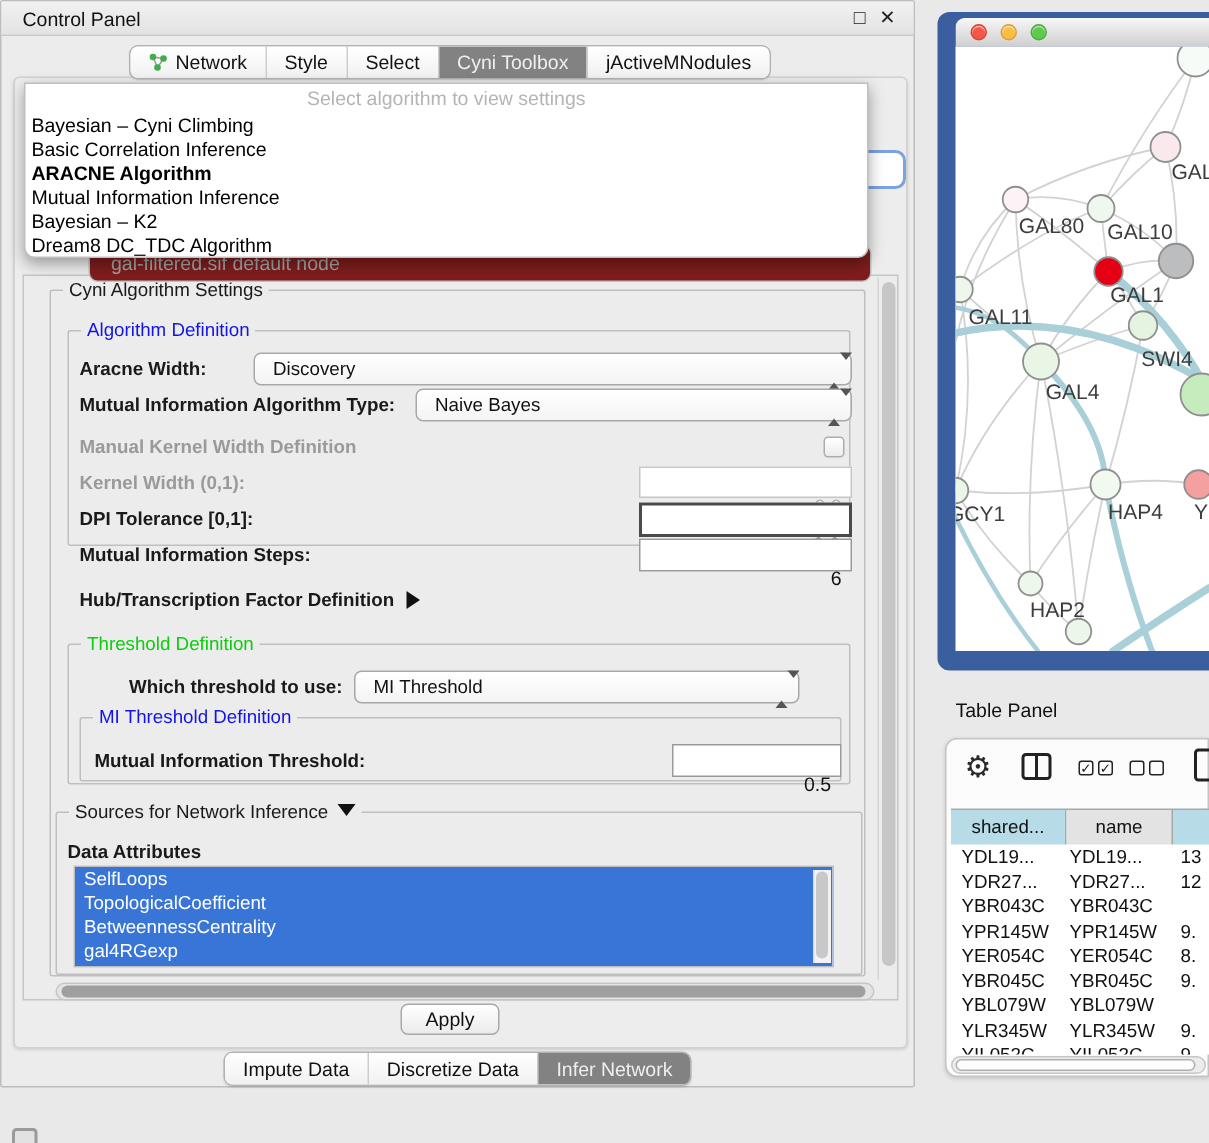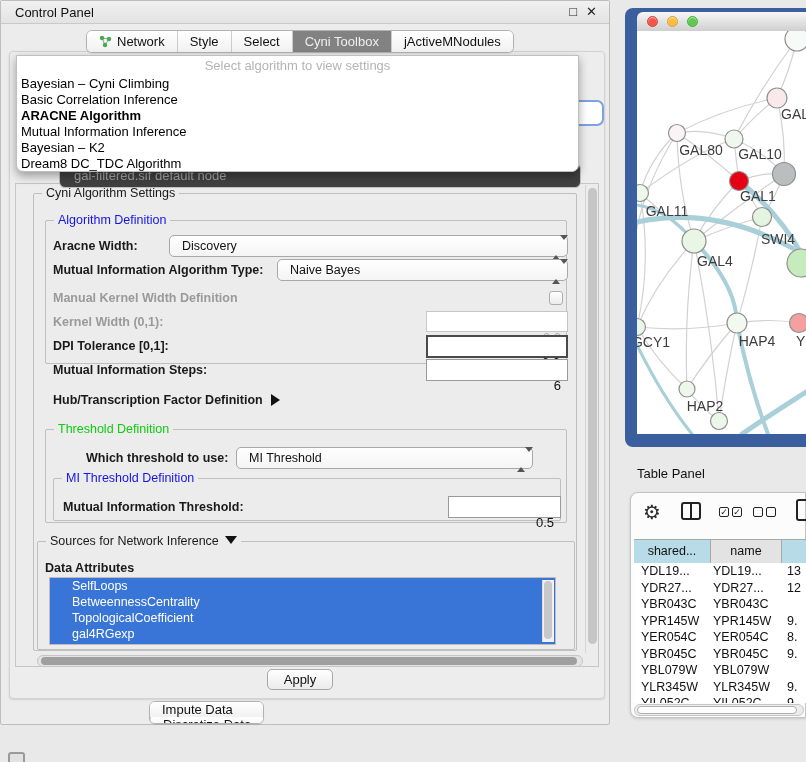--- a/index.html
+++ b/index.html
@@ -22,21 +22,21 @@
 
   
   .dropdown{position:absolute;left:16px;top:55px;width:563px;height:117px;background:#fff;border:1px solid #bfbfbf;border-radius:0 0 7px 7px;box-shadow:0 4px 10px rgba(0,0,0,.35);z-index:30;box-sizing:border-box;}
   .dd-ph{position:absolute;left:0;top:2px;width:100%;text-align:center;color:#b4b4b4;font-size:13px;}
   #dd-items{position:absolute;left:4px;top:20px;right:4px;}
   .dd-item{height:16px;line-height:16px;font-size:13px;color:#000;white-space:nowrap;}
   .dd-item.bold{font-weight:bold;}
 
   
   .combo-fragment{position:absolute;left:545px;top:99px;width:58px;height:26px;background:#fff;border:2px solid #7ba2e2;border-radius:7px;z-index:2;box-sizing:border-box;}
-  .ghost-combo{position:absolute;left:58px;top:162px;width:522px;height:25px;background:#404040;border:1px solid #c0c0c0;border-radius:6px;z-index:2;box-sizing:border-box;}
+  .ghost-combo{position:absolute;left:58px;top:162px;width:522px;height:25px;background:#7f1d1d;border:1px solid #c0c0c0;border-radius:6px;z-index:2;box-sizing:border-box;}
   .ghost-combo span{position:absolute;left:14px;top:4px;color:#a3a3a3;font-size:13px;}
 
   
   .viewport{position:absolute;left:14px;top:182px;width:584px;height:484px;background:#ececec;border:1px solid #c6c6c6;box-sizing:border-box;}
   .group{position:absolute;border:1px solid #bfbfbf;border-radius:2px;box-sizing:border-box;}
   .legend{position:absolute;top:-8px;left:8px;background:#ececec;padding:0 4px;font-size:12.5px;line-height:15px;white-space:nowrap;}
   .legend.blue{color:#1414e6;}
   .legend.green{color:#0ecc0e;}
   .lbl{position:absolute;font-size:12.5px;font-weight:bold;line-height:16px;white-space:nowrap;color:#1a1a1a;}
   .lbl.dis{color:#9a9a9a;}
@@ -49,21 +49,21 @@
   .field span{position:absolute;right:6px;top:18px;font-size:13px;color:#111;}
   .field.dis{border:1px solid #c6c6c6;}
   .field.dis span{color:#b0b0b0;}
   .field.focus{border:2px solid #4a4a4a;}
   .checkbox{position:absolute;width:14px;height:14px;background:linear-gradient(#ffffff,#ececec);border:1px solid #adadad;border-radius:3px;box-sizing:border-box;}
   .arrow-right{display:inline-block;width:0;height:0;border-top:6px solid transparent;border-bottom:6px solid transparent;border-left:9px solid #111;vertical-align:-2px;margin-left:8px;}
   .arrow-down{display:inline-block;width:0;height:0;border-left:6px solid transparent;border-right:6px solid transparent;border-top:8px solid #111;vertical-align:1px;margin-left:6px;}
 
   
   .attrlist{position:absolute;left:48px;top:576px;width:507px;height:68px;background:#fff;border:1px solid #bdbdbd;overflow:hidden;box-sizing:border-box;}
-  .attr-item{height:16px;line-height:16px;padding-left:22px;background:#3875d6;color:#fff;font-size:12.5px;white-space:nowrap;}
+  .attr-item{height:16px;line-height:16px;padding-left:6px;background:#3875d6;color:#fff;font-size:12.5px;white-space:nowrap;}
   .attr-filler{height:6px;background:#3875d6;}
   .attr-sb{position:absolute;right:1px;top:2px;width:11px;height:62px;background:#f2f2f2;border-left:1px solid #ddd;}
   .attr-sb .thumb{position:absolute;left:1px;top:1px;width:8px;height:58px;background:#c8c8c8;border-radius:4px;}
 
   
   .vsb{position:absolute;left:584px;top:184px;width:13px;height:468px;background:#ececec;border-left:1px solid #d5d5d5;box-sizing:border-box;}
   .vsb .thumb{position:absolute;left:2px;top:3px;width:9px;height:456px;background:#c6c6c6;border-radius:5px;}
   .hsb{position:absolute;left:36px;top:654px;width:546px;height:12px;background:#e4e4e4;border:1px solid #c6c6c6;border-radius:6px;box-sizing:border-box;}
   .hsb .thumb{position:absolute;left:3px;top:1px;width:536px;height:8px;background:#9f9f9f;border-radius:4px;}
 
@@ -199,40 +199,40 @@
       <span>0.5</span>
     </div>
 
     <div class="group" style="left:36px;top:540px;width:538px;height:109px;">
       <span class="legend"><span>Sources for Network Inference</span><span class="arrow-down"></span></span>
     </div>
     <span class="lbl" style="left:44px;top:559px;">Data Attributes</span>
     <div class="attrlist">
       <div id="attr-list">
           <div class="attr-item">SelfLoops</div>
+          <div class="attr-item">TopologicalCoefficient</div>
           <div class="attr-item">BetweennessCentrality</div>
-          <div class="attr-item">TopologicalCoefficient</div>
           <div class="attr-item">gal4RGexp</div>
           <div class="attr-filler"></div>
         </div>
       <div class="attr-sb">
           <div class="thumb"></div>
         </div>
     </div>
 
     <div class="vsb">
         <div class="thumb"></div>
       </div>
     <div class="hsb">
         <div class="thumb"></div>
       </div>
 
     <div class="apply-btn">Apply</div>
 
-    <div class="tabbar" style="left:148px;top:700px;flex-direction:column;">
+    <div class="tabbar" style="left:148px;top:700px;">
       <div class="tab">
           <span>Impute Data</span>
         </div>
       <div class="tab">
           <span>Discretize Data</span>
         </div>
       <div class="tab sel">
           <span>Infer Network</span>
         </div>
     </div>

